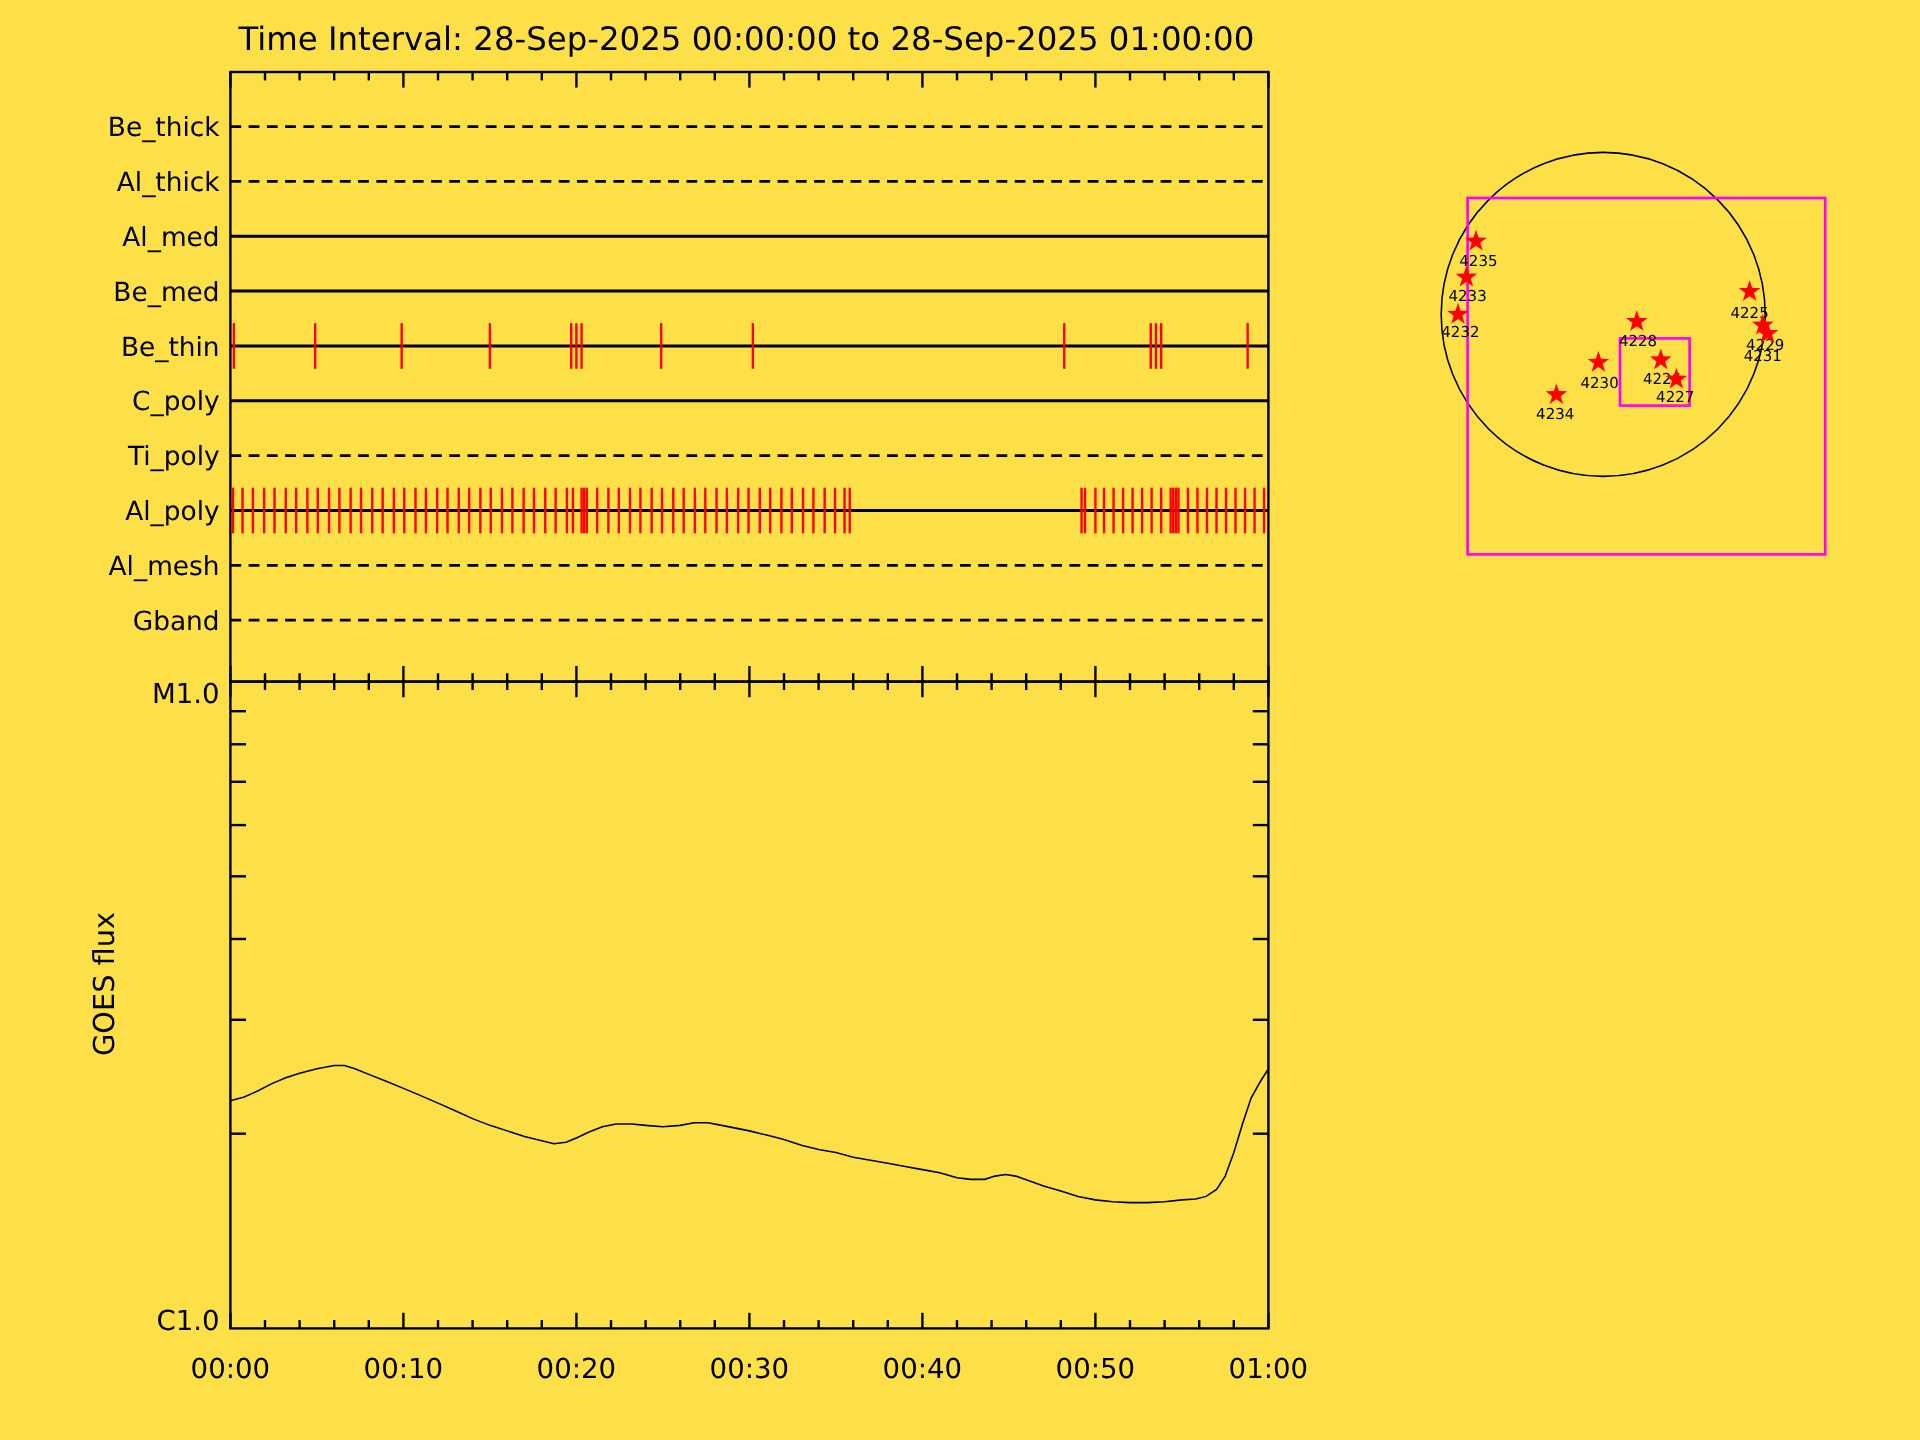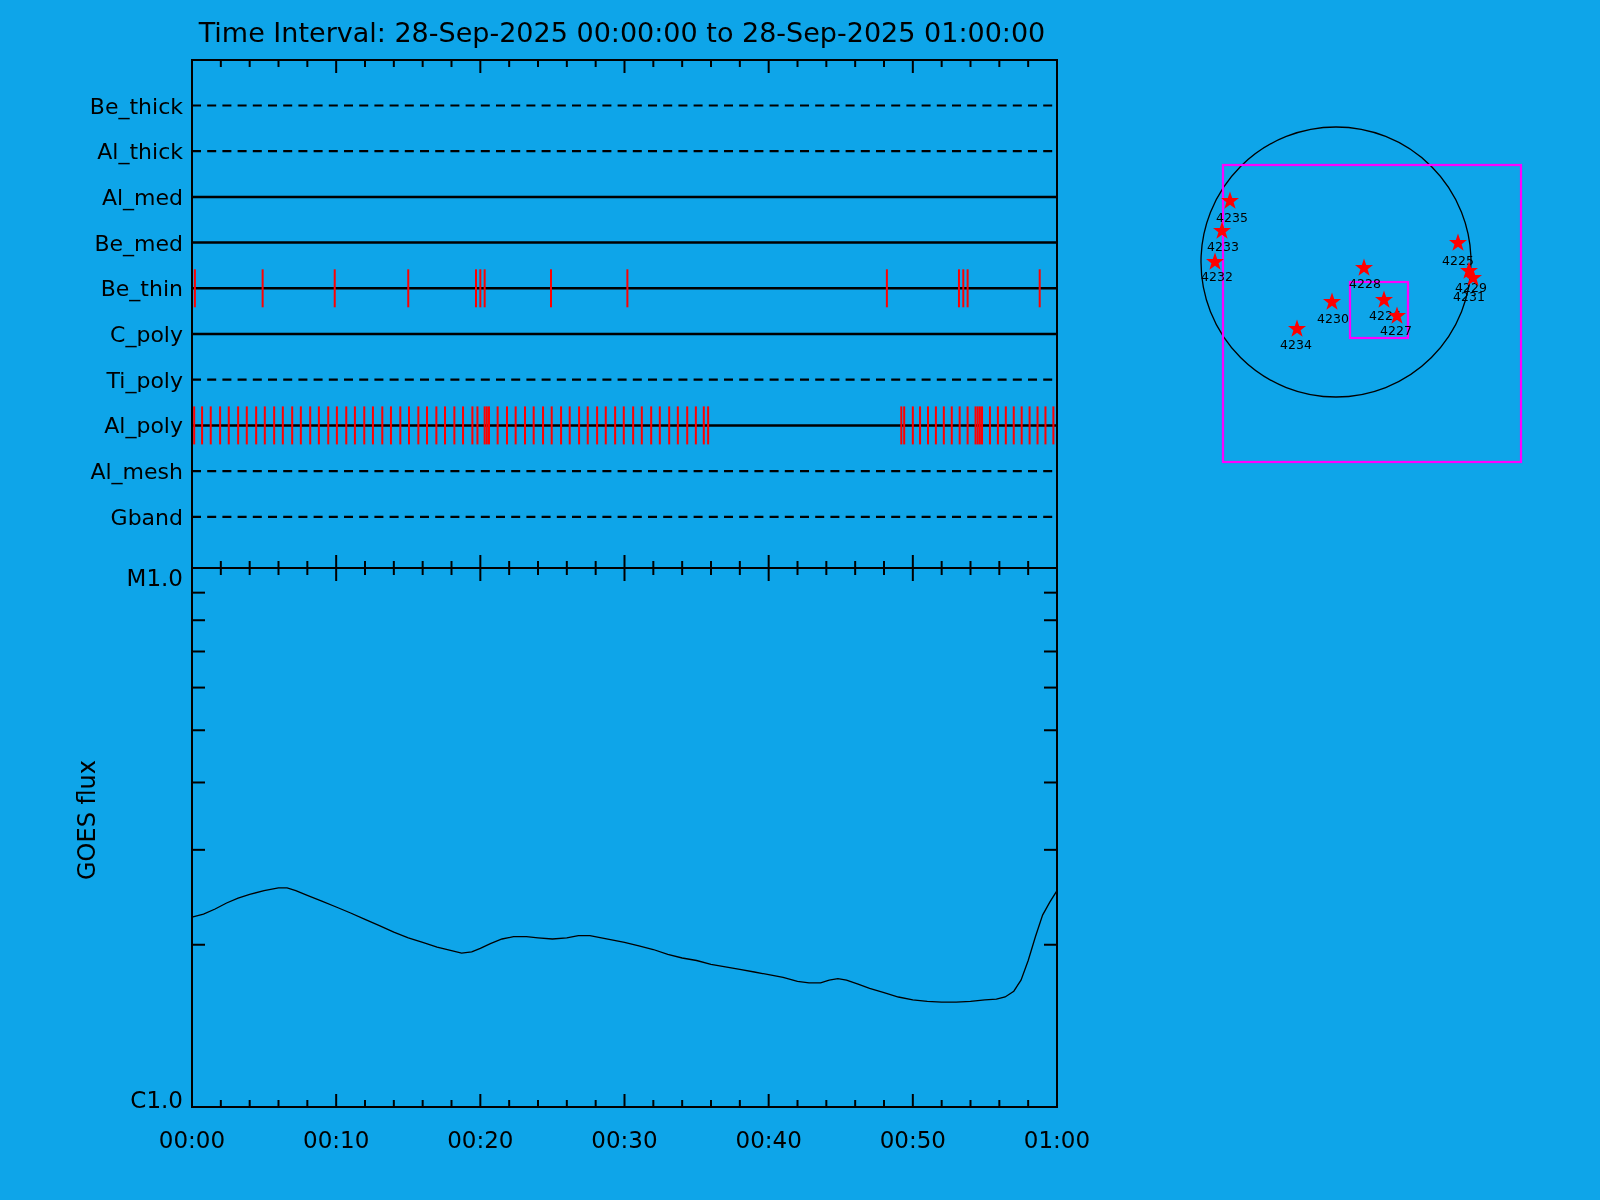--- a/index.html
+++ b/index.html
@@ -1,17 +1,17 @@
 <!DOCTYPE html>
 <html><head>
 <meta charset="utf-8">
 <style>
   html,body{margin:0;padding:0;background:#ffffff;}
   .stage{
-    position:relative;width:1600px;height:1200px;background:#0ea5e9;
+    position:relative;width:1600px;height:1200px;background:#fde047;
     font-family:"DejaVu Sans","Liberation Sans",sans-serif;overflow:hidden;
   }
   svg text{font-family:"DejaVu Sans","Liberation Sans",sans-serif;fill:#000;}
 </style>
 </head>
 <body>
 
 <div class="stage">
   <svg id="plot" width="1600" height="1200" viewBox="0 0 1600 1200">
 

